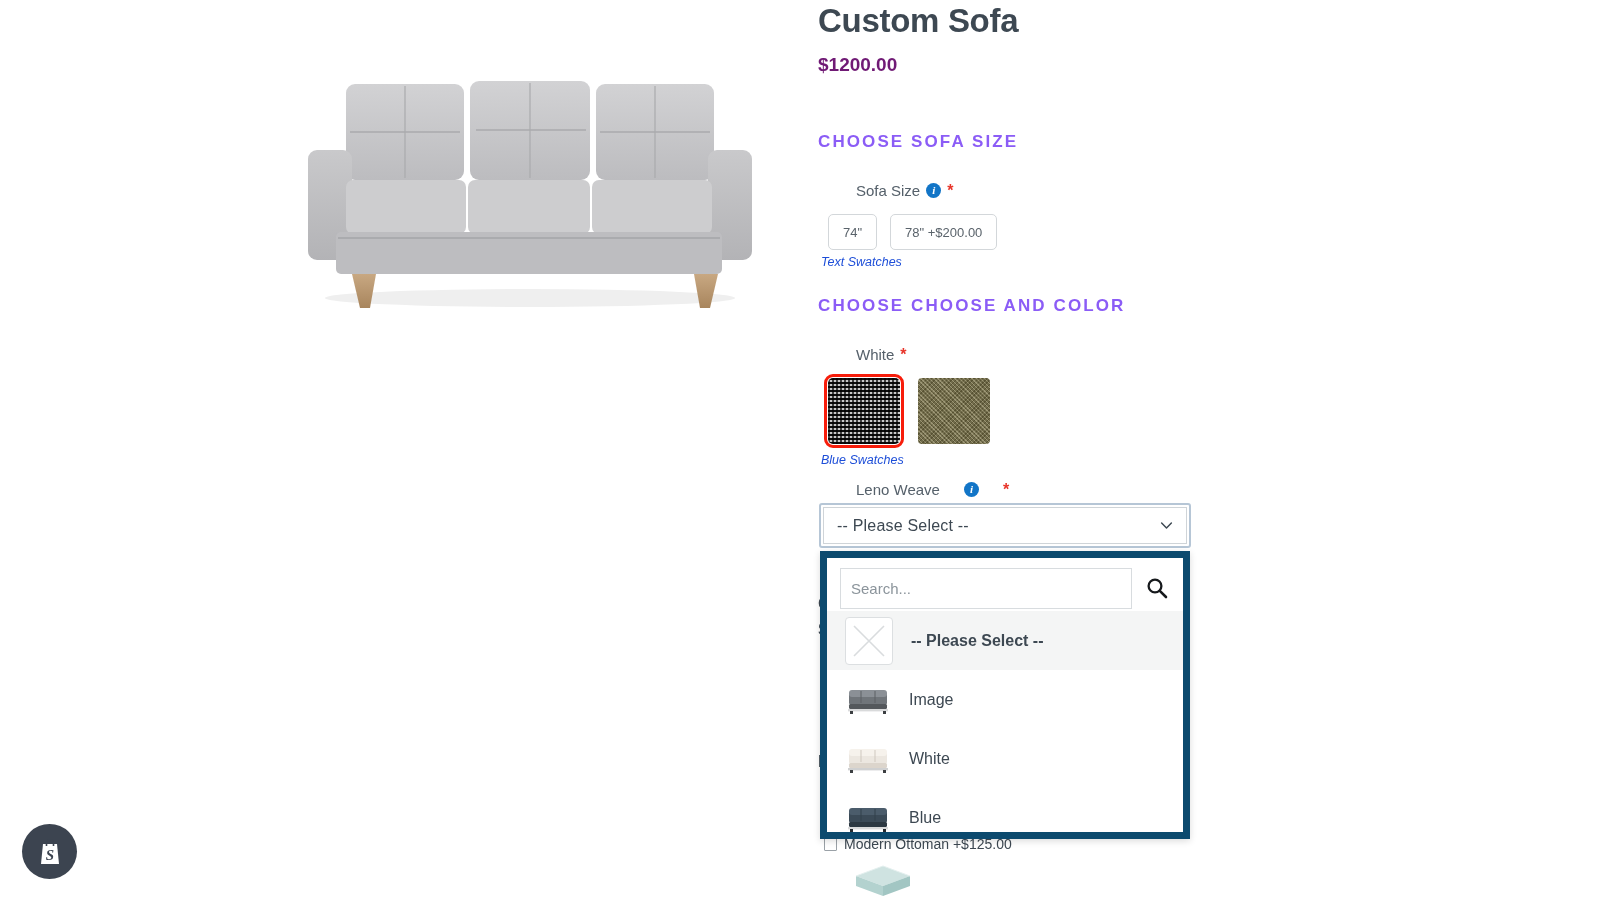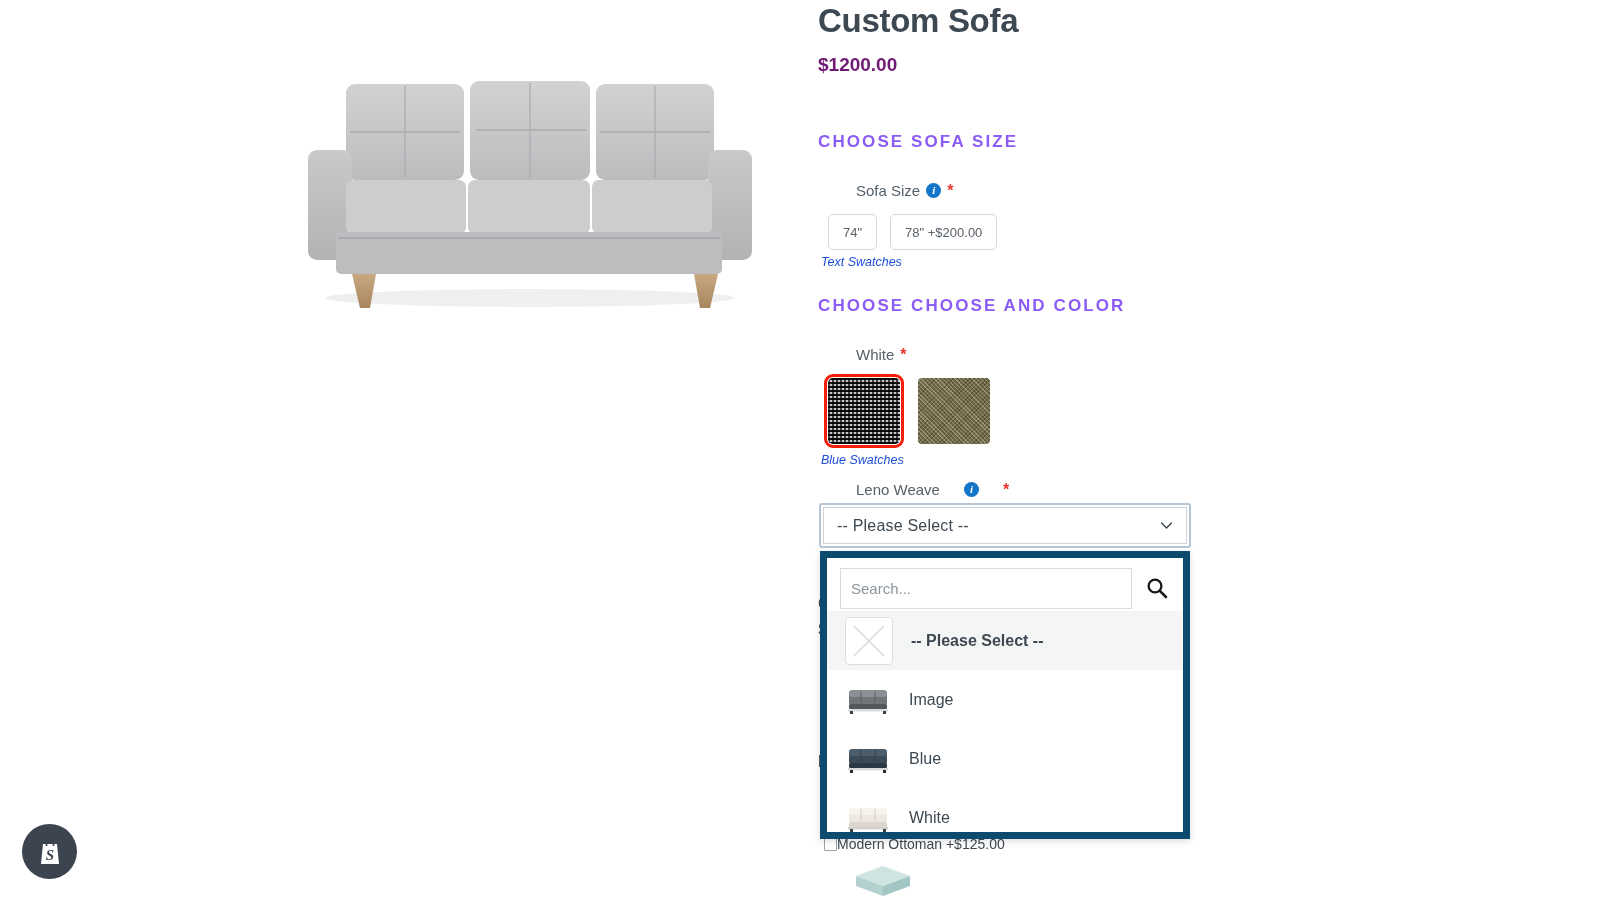--- a/index.html
+++ b/index.html
@@ -124,21 +124,21 @@
     padding:0 0 0 18px;cursor:pointer;box-sizing:border-box;
   }
   .opt.first{background:#f4f5f5;}
   .opt-thumb{width:46px;height:46px;flex:none;}
   .opt-x{border:1px solid #dcdfe1;border-radius:4px;background:#fff;}
   .opt-label{font-size:16px;color:#3d4852;}
   .opt.first .opt-label{font-weight:bold;}
 
   
   .addon-row{
-    position:absolute;left:6px;top:836px;display:flex;align-items:center;gap:0;z-index:2;
+    position:absolute;left:6px;top:836px;display:flex;align-items:center;gap:7px;z-index:2;
   }
   .addon-check{
     width:13px;height:13px;border:1px solid #9aa1a7;background:#fff;
     border-radius:1px;box-sizing:border-box;cursor:pointer;
   }
   .addon-label{font-size:14px;color:#3d4852;white-space:nowrap;}
   .ottoman{position:absolute;left:32px;top:858px;width:66px;height:40px;z-index:2;}
 
   
   .shopify-bubble{
@@ -267,43 +267,43 @@
           <rect x="3" y="32" width="40" height="2.4" fill="#d9dadb"></rect>
           <rect x="5" y="34" width="3" height="3" fill="#3c3f42"></rect>
           <rect x="38" y="34" width="3" height="3" fill="#3c3f42"></rect>
           <path d="M16 14 V26 M30 14 V26" stroke="#5c6064" stroke-width="1"></path>
         </svg>
         <span class="opt-label">Image</span>
       </div>
 
       <div class="opt">
         <svg class="opt-thumb" viewBox="0 0 46 46">
+          <rect x="4" y="16" width="38" height="12" rx="2.5" fill="#ece7e0"></rect>
+          <rect x="4" y="13" width="38" height="7" rx="3" fill="#f6f2ec"></rect>
+          <rect x="4" y="27" width="38" height="5" rx="1.5" fill="#dcd5cc"></rect>
+          <rect x="3" y="32" width="40" height="2.4" fill="#cfd0d1"></rect>
+          <rect x="5" y="34" width="3" height="3" fill="#3c3f42"></rect>
+          <rect x="38" y="34" width="3" height="3" fill="#3c3f42"></rect>
+          <path d="M16 14 V26 M30 14 V26" stroke="#cfc8bf" stroke-width="1"></path>
+        </svg>
+        <span class="opt-label">White</span>
+      </div>
+
+      <div class="opt">
+        <svg class="opt-thumb" viewBox="0 0 46 46">
           <rect x="4" y="16" width="38" height="12" rx="2.5" fill="#3b4a57"></rect>
           <rect x="4" y="13" width="38" height="7" rx="3" fill="#4b5c6b"></rect>
           <rect x="4" y="27" width="38" height="5" rx="1.5" fill="#2c3842"></rect>
           <rect x="3" y="32" width="40" height="2.4" fill="#d9dadb"></rect>
           <rect x="5" y="34" width="3" height="3" fill="#262b30"></rect>
           <rect x="38" y="34" width="3" height="3" fill="#262b30"></rect>
           <path d="M16 14 V26 M30 14 V26" stroke="#32404c" stroke-width="1"></path>
         </svg>
         <span class="opt-label">Blue</span>
       </div>
-
-      <div class="opt">
-        <svg class="opt-thumb" viewBox="0 0 46 46">
-          <rect x="4" y="16" width="38" height="12" rx="2.5" fill="#ece7e0"></rect>
-          <rect x="4" y="13" width="38" height="7" rx="3" fill="#f6f2ec"></rect>
-          <rect x="4" y="27" width="38" height="5" rx="1.5" fill="#dcd5cc"></rect>
-          <rect x="3" y="32" width="40" height="2.4" fill="#cfd0d1"></rect>
-          <rect x="5" y="34" width="3" height="3" fill="#3c3f42"></rect>
-          <rect x="38" y="34" width="3" height="3" fill="#3c3f42"></rect>
-          <path d="M16 14 V26 M30 14 V26" stroke="#cfc8bf" stroke-width="1"></path>
-        </svg>
-        <span class="opt-label">White</span>
-      </div>
     </div>
 
     <div class="addon-row">
       <span class="addon-check"></span>
       <span class="addon-label">Modern Ottoman +$125.00</span>
     </div>
     <svg class="ottoman" viewBox="0 0 66 40">
       <path d="M6 18 L33 8 L60 18 L33 28 Z" fill="#cfe3e1"></path>
       <path d="M6 18 V28 L33 38 V28 Z" fill="#b3d2cf"></path>
       <path d="M60 18 V28 L33 38 V28 Z" fill="#a2c6c3"></path>

